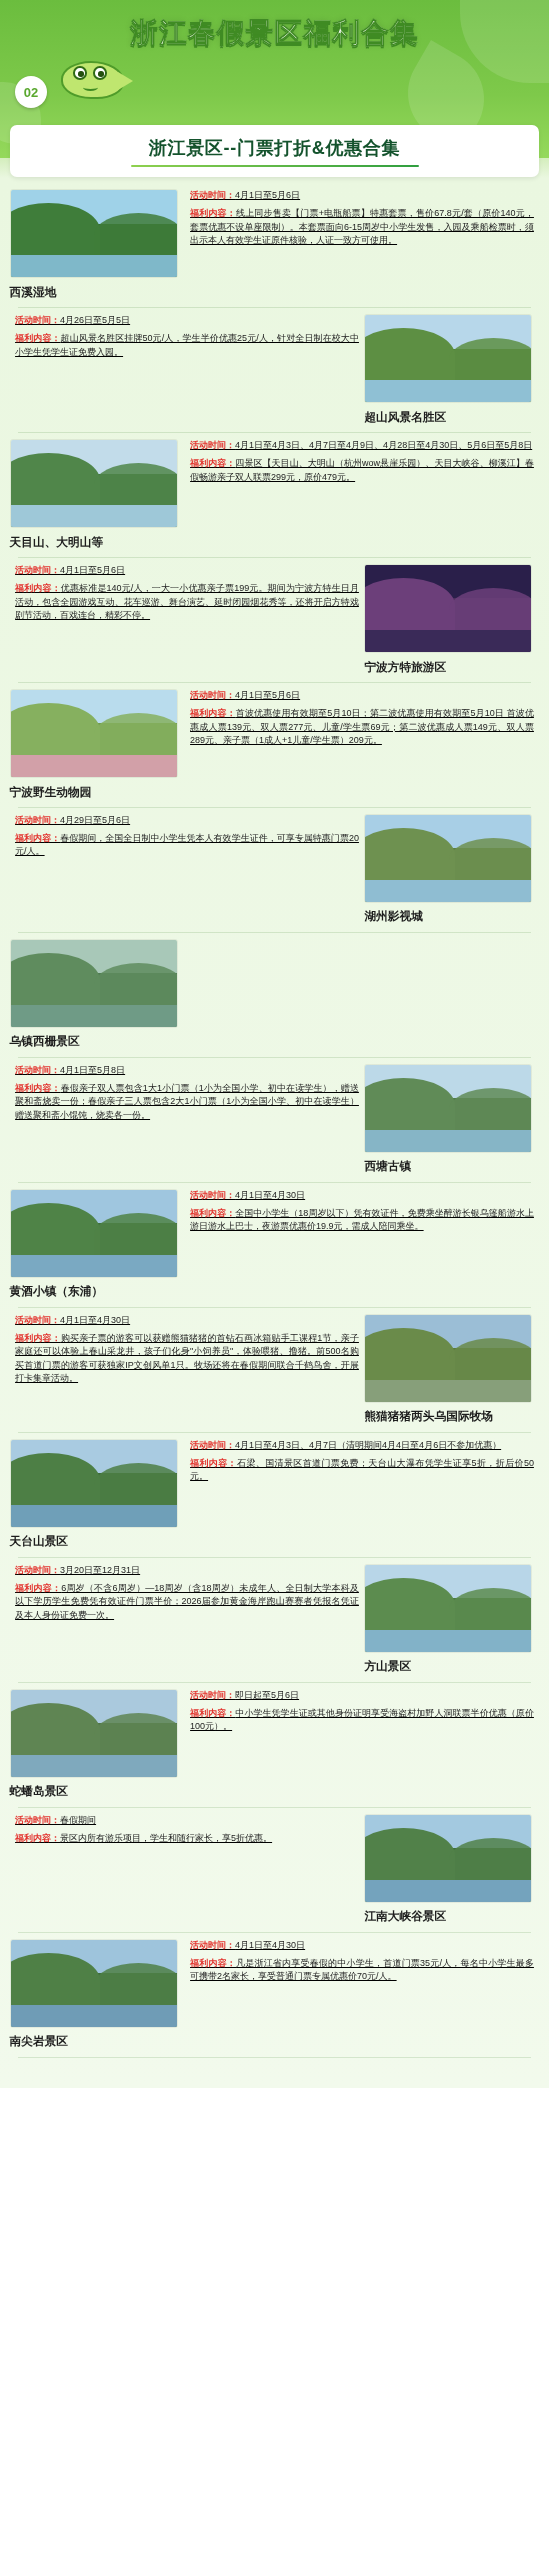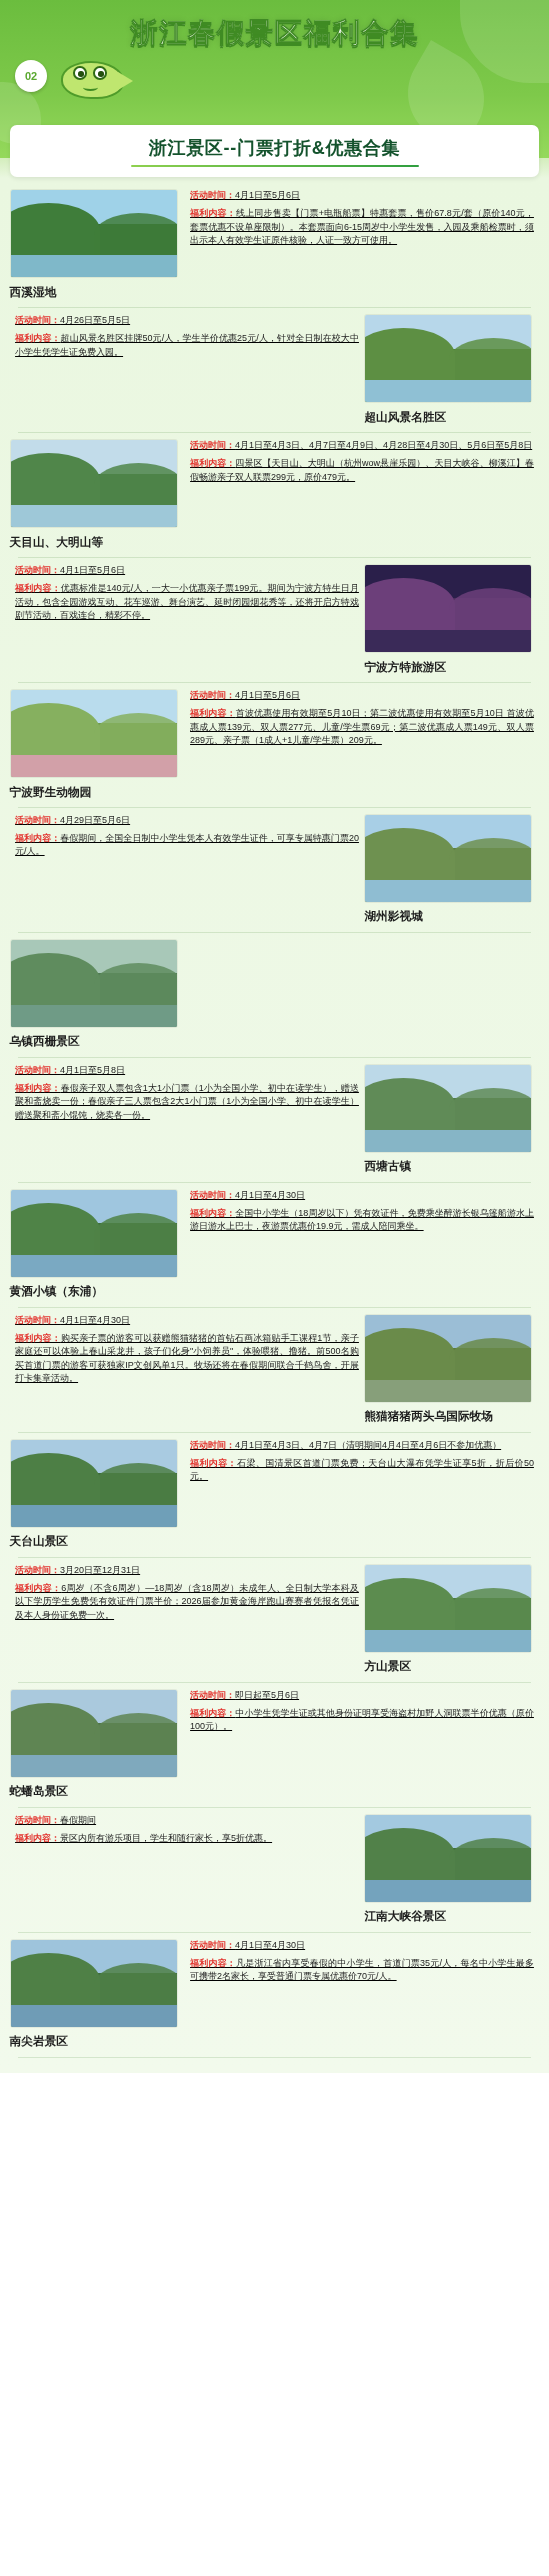--- a/index.html
+++ b/index.html
@@ -5,21 +5,21 @@
   * { box-sizing: border-box; margin: 0; padding: 0; }
   body {
     width: 549px;
     font-family: "Liberation Sans", sans-serif;
     background: #ffffff;
   }
   .page {
     width: 549px;
     position: relative;
     background: linear-gradient(180deg, #7ec243 0%, #8fd14f 96px, #eaf7e0 178px, #f2faec 100%);
-    padding-bottom: 14px;
+    padding-bottom: 29px;
   }
 
   
   .header {
     position: relative;
     height: 158px;
     background: linear-gradient(180deg, #6bbd3e 0%, #7ec94a 60%, #95d95c 100%);
     overflow: hidden;
   }
   .header-deco-leaf {
@@ -38,27 +38,27 @@
     font-size: 27.5px;
     font-weight: bold;
     color: #ffffff;
     letter-spacing: 1.4px;
     text-shadow: 0 2.1px 0 #3f8b23, 0 0 6.9px rgba(0,0,0,0.15);
     -webkit-text-stroke: 0.7px #3f8b23;
   }
   .badge-02 {
     position: absolute;
     left: 15px;
-    top: 60px;
+    top: 76px;
     width: 32px;
     height: 32px;
     border-radius: 50%;
     background: #ffffff;
     color: #5aa82f;
-    font-size: 11px;
+    font-size: 13px;
     font-weight: bold;
     display: flex;
     align-items: center;
     justify-content: center;
     box-shadow: 0 1.4px 3.4px rgba(0,0,0,0.2);
   }
   .mascot {
     position: absolute;
     left: 55px;
     top: 54px;

